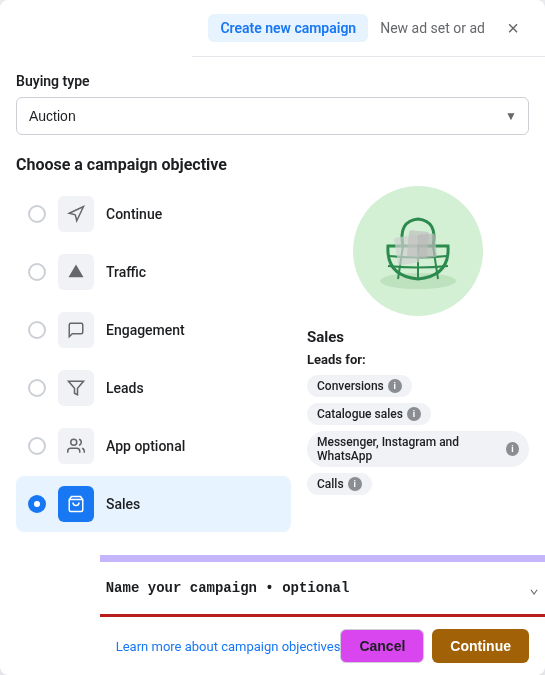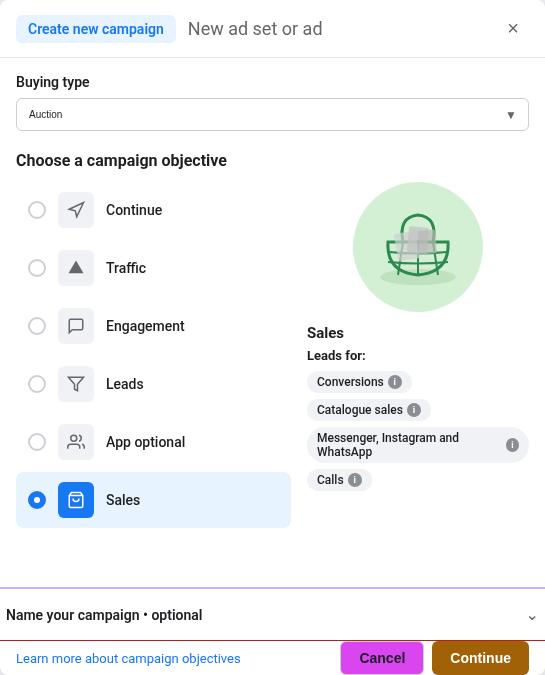--- a/index.html
+++ b/index.html
@@ -12,41 +12,42 @@
       min-height: 675px;
     }
     .modal {
       width: 545px;
       min-height: 675px;
       background: #fff;
       border-radius: 8px;
       display: flex;
       flex-direction: column;
       box-shadow: 0 2px 12px rgba(0,0,0,0.15);
+      align-items: flex-end;
     }
     .modal-header {
       display: flex;
       align-items: center;
       padding: 12px 16px;
       border-bottom: 1px solid #e4e6eb;
       gap: 0;
     }
     .tab-active {
       background: #e7f3ff;
       color: #1877f2;
       border-radius: 6px;
       padding: 6px 12px;
       font-size: 14px;
       font-weight: 600;
       cursor: pointer;
     }
     .tab-inactive {
       color: #65676b;
       padding: 6px 12px;
-      font-size: 18px;
+      font-size: 14px;
       cursor: pointer;
     }
     .close-btn {
       margin-left: auto;
       background: none;
       border: none;
       font-size: 20px;
       color: #65676b;
       cursor: pointer;
       width: 32px;
@@ -70,21 +71,21 @@
     }
     .select-wrapper {
       position: relative;
       margin-bottom: 20px;
     }
     .select-wrapper select {
       width: 100%;
       padding: 10px 36px 10px 12px;
       border: 1px solid #ccd0d5;
       border-radius: 6px;
-      font-size: 10px;
+      font-size: 14px;
       color: #1c1e21;
       background: #fff;
       appearance: none;
       cursor: pointer;
     }
     .select-arrow {
       position: absolute;
       right: 12px;
       top: 50%;
       transform: translateY(-50%);
@@ -223,37 +224,38 @@
       font-weight: 700;
     }
     .modal-footer-section {
       margin-top: auto;
     }
     .name-campaign-bar {
       display: flex;
       align-items: center;
       justify-content: space-between;
       padding: 16px 6px;
-      border-top: 2px solid #c4b5fd;
-      cursor: pointer;
+      border-top: 7px solid #c4b5fd;
+      cursor: pointer;
+      font-family: Liberation Mono, monospace;
     }
     .name-campaign-text {
       font-size: 14px;
       font-weight: 600;
       color: #1c1e21;
     }
     .chevron-icon {
       font-size: 16px;
       color: #65676b;
     }
     .modal-footer {
       display: flex;
       align-items: center;
-      padding: 0 16px;
-      border-top: 1px solid #b91c1c;
+      padding: 12px 16px;
+      border-top: 3px solid #b91c1c;
     }
     .learn-link {
       font-size: 13px;
       color: #1877f2;
       text-decoration: none;
       cursor: pointer;
     }
     .footer-buttons {
       margin-left: auto;
       display: flex;

